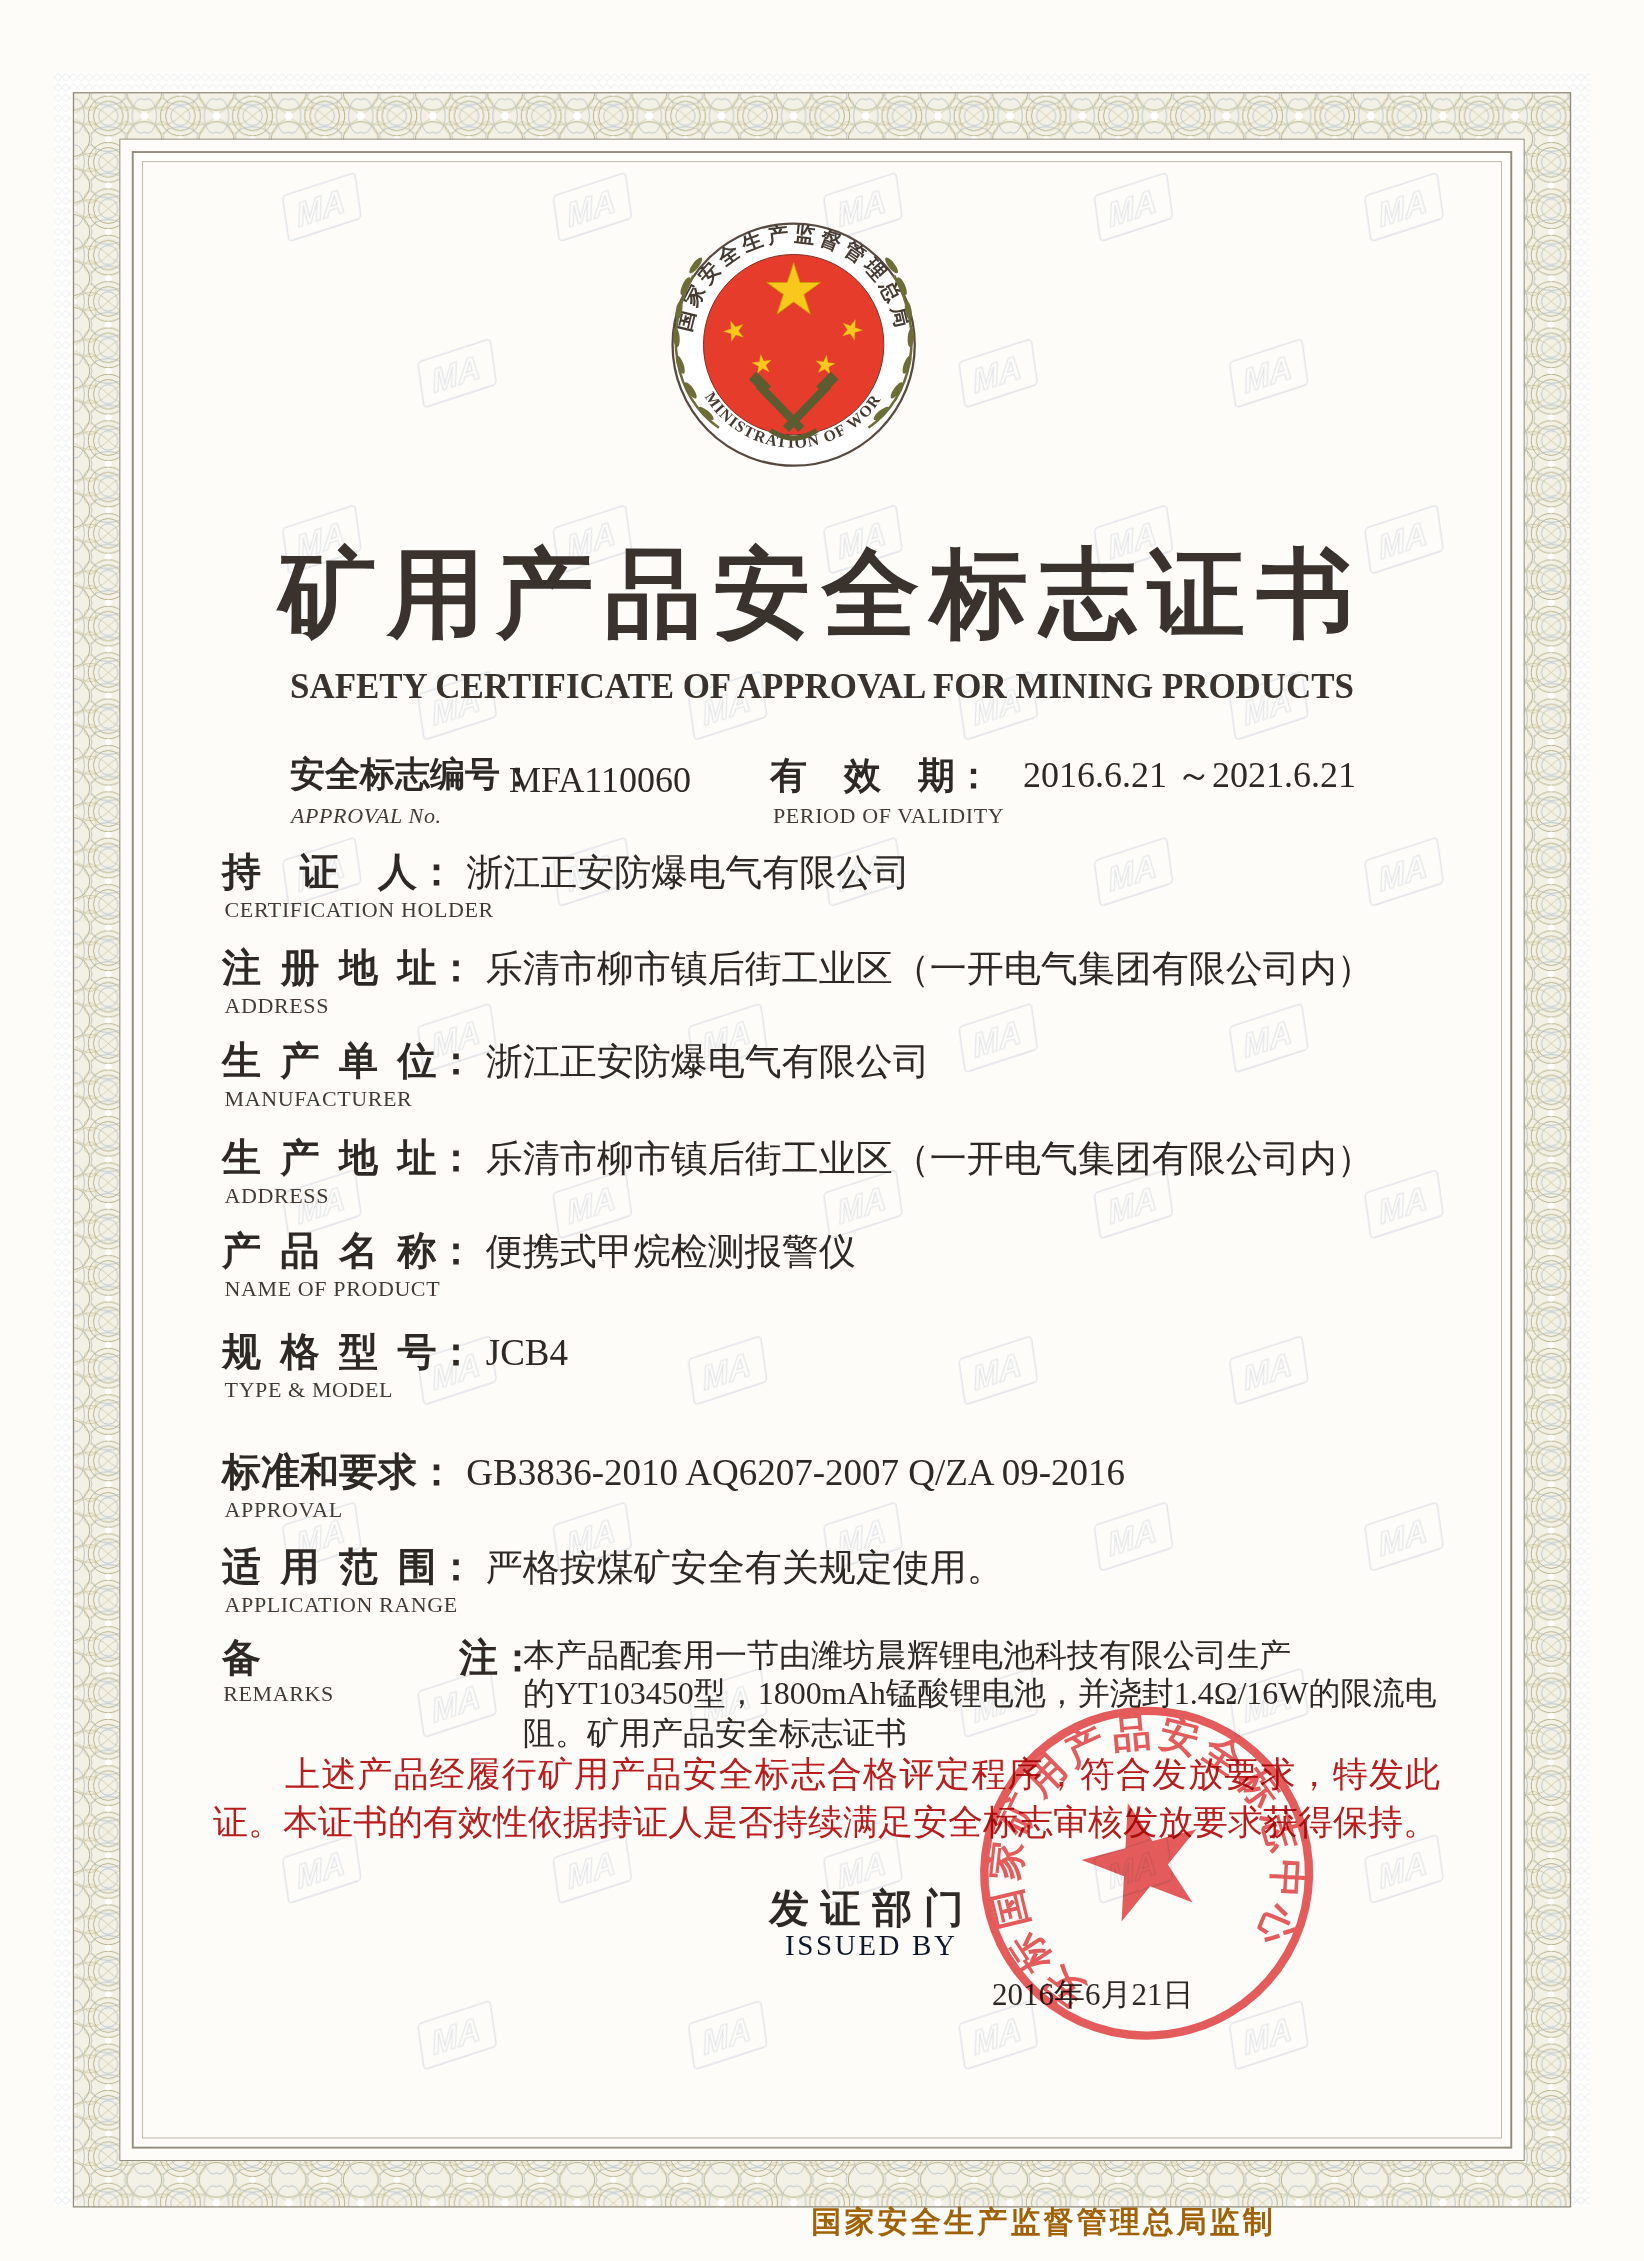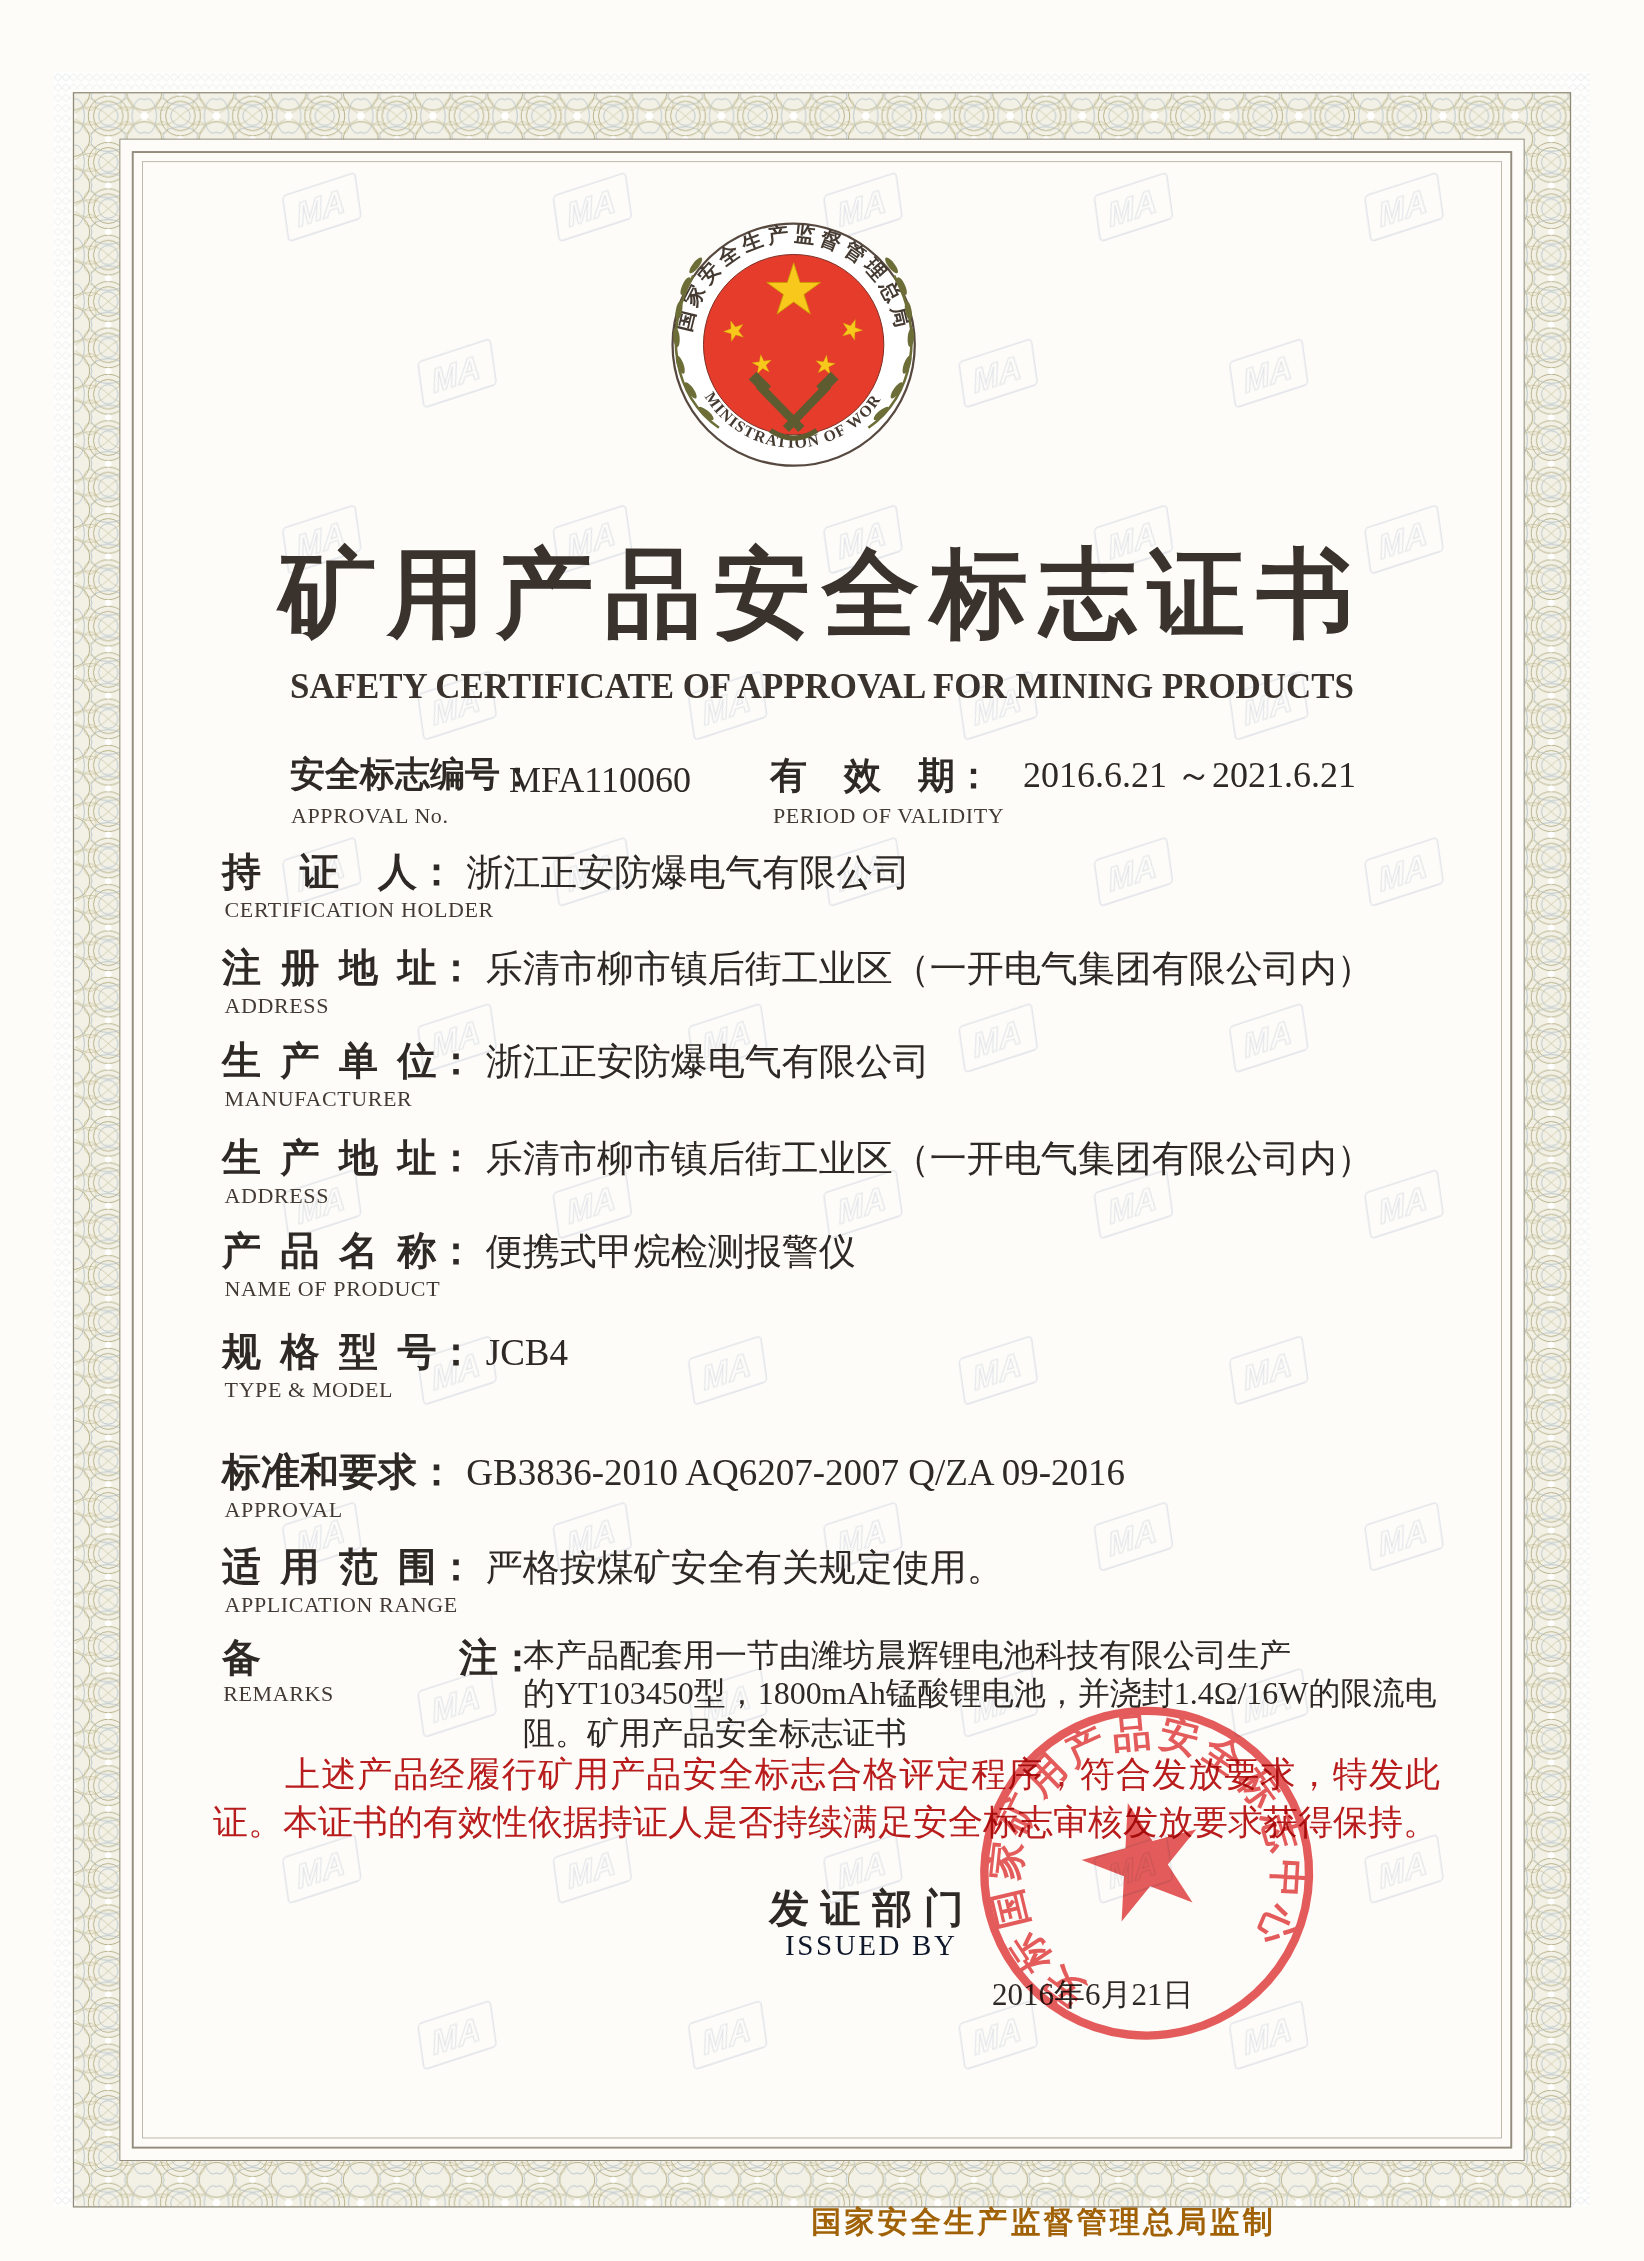--- a/index.html
+++ b/index.html
@@ -226,21 +226,21 @@
   </svg>
 
   <div class="content">
 
     <div class="title">矿用产品安全标志证书</div>
     <div class="subtitle">SAFETY CERTIFICATE OF APPROVAL FOR MINING PRODUCTS</div>
 
     <div class="approval-row">
       <span class="lab" style="left:290px;top:0;">安全标志编号：</span>
       <span class="val" style="left:509px;top:8px;">MFA110060</span>
-      <span class="cap" style="left:291px;top:52px;position:absolute;">APPROVAL No.</span>
+      <span class="cap" style="left:291px;top:52px;position:absolute;font-style:italic;">APPROVAL No.</span>
       <span class="lab" style="left:770px;top:0;font-size:37px;">有　效　期：</span>
       <span class="val" style="left:1023px;top:0;">2016.6.21 ～2021.6.21</span>
       <span class="cap" style="left:773px;top:52px;position:absolute;">PERIOD OF VALIDITY</span>
     </div>
 
     <div class="row" style="top:845px">
       <span class="rl">持　证　人：</span><span class="rv">浙江正安防爆电气有限公司</span>
       <div class="rc cap">CERTIFICATION HOLDER</div>
     </div>
     <div class="row" style="top:941px">

